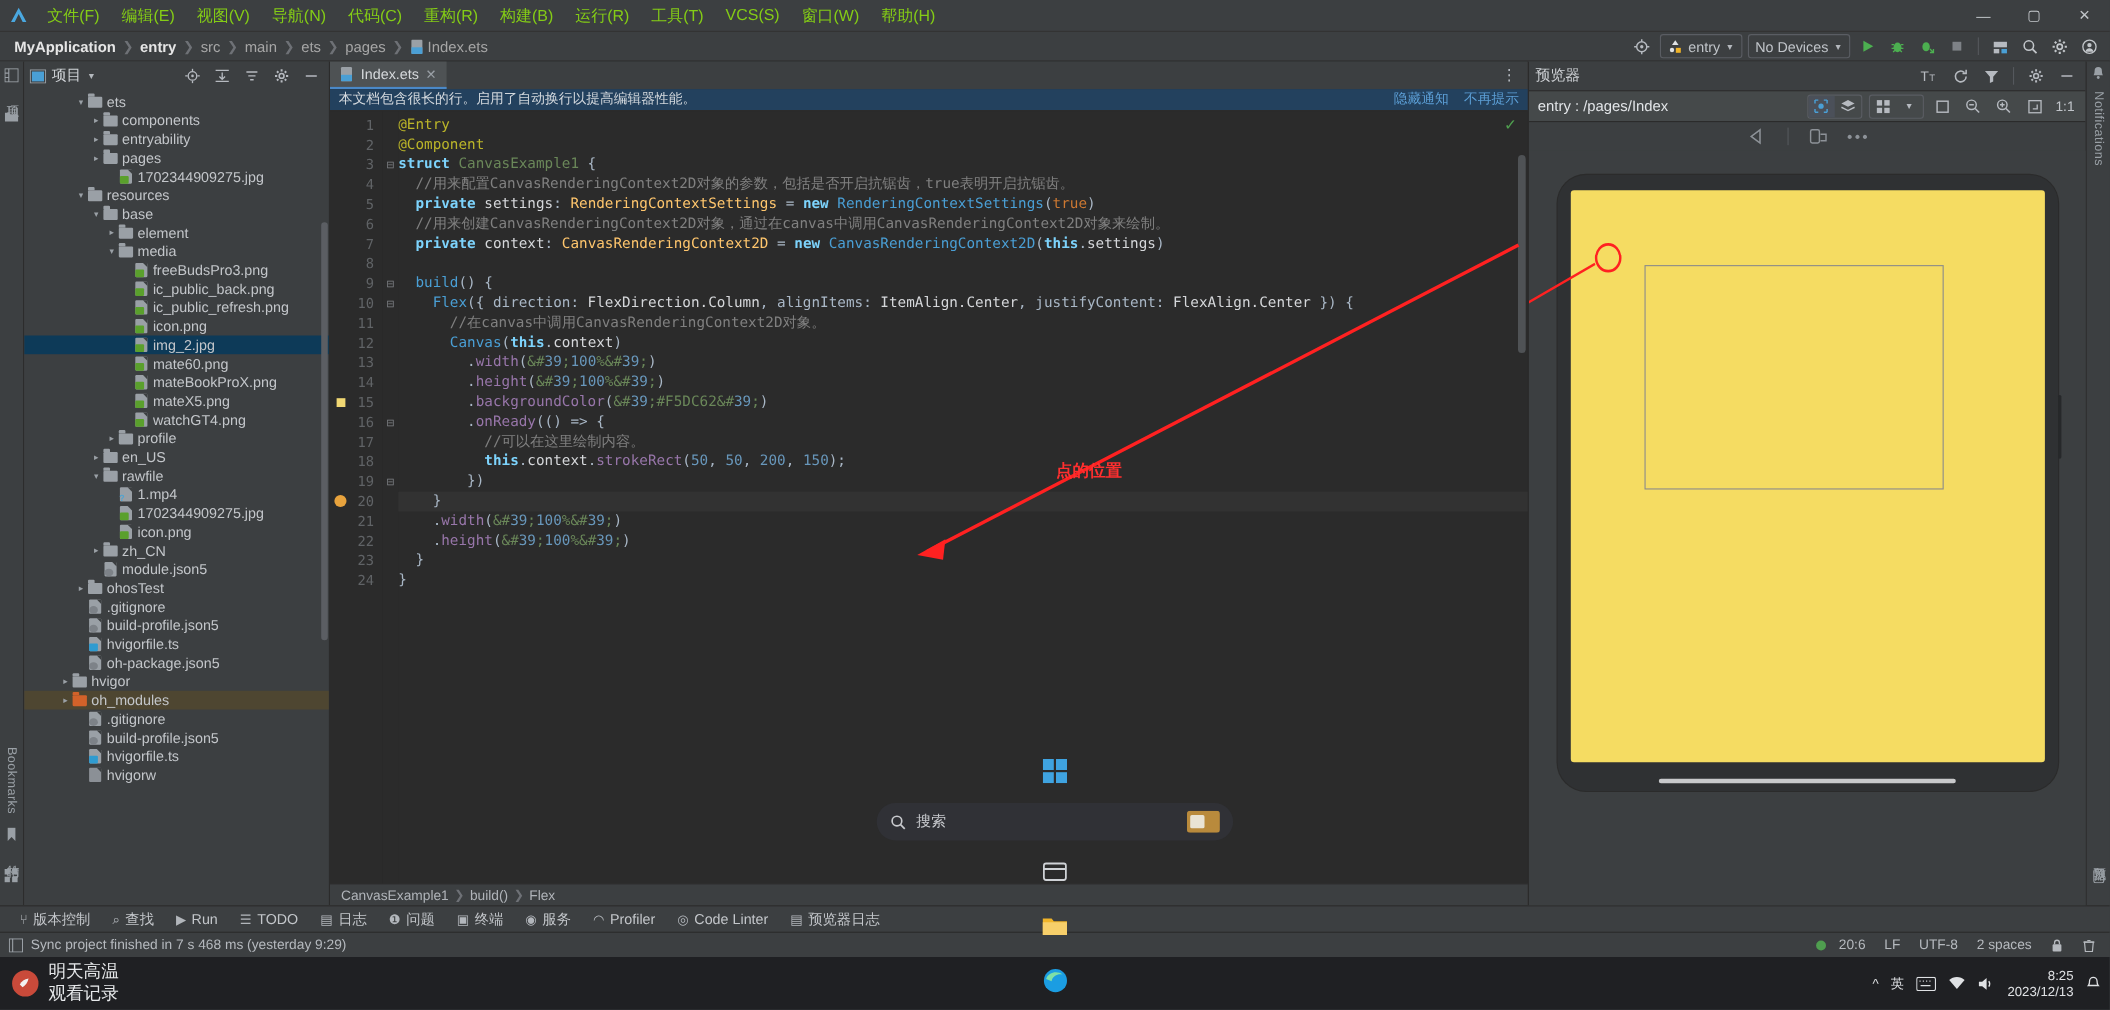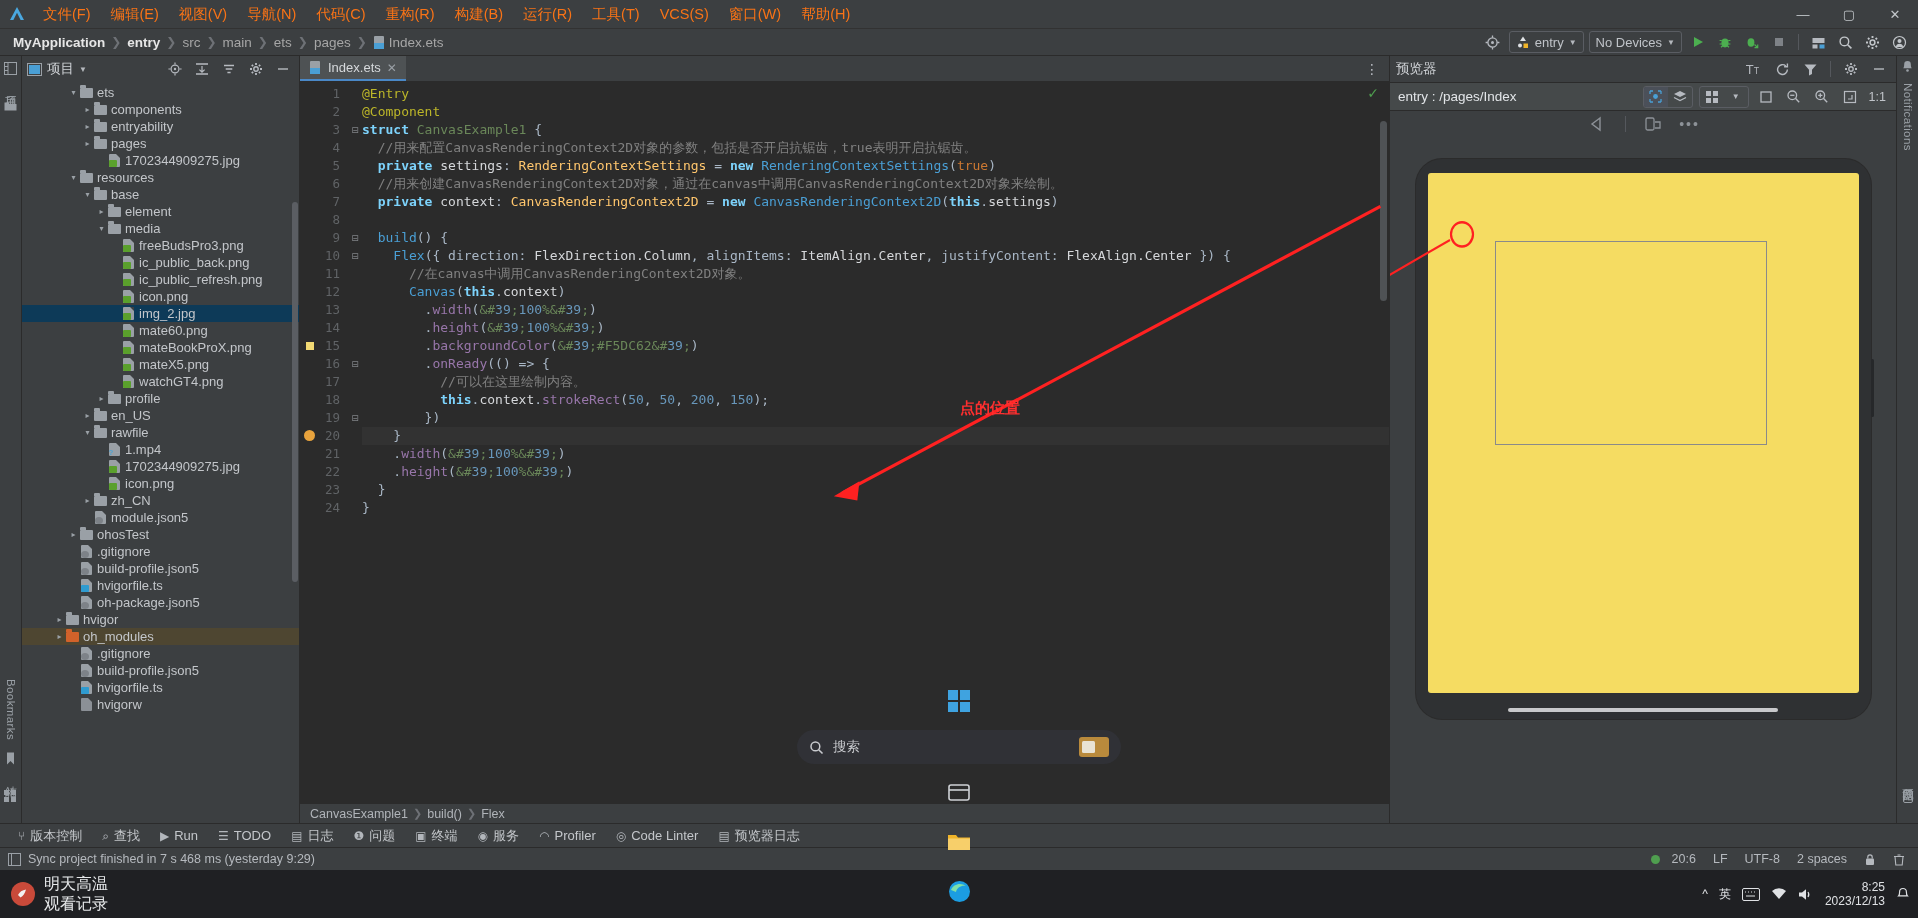--- a/index.html
+++ b/index.html
@@ -11,21 +11,21 @@
     -webkit-font-smoothing:antialiased;
   }
   .app{position:relative;width:1918px;height:918px;display:flex;flex-direction:column;}
 
   
   .titlebar{height:28px;background:#3c3f41;display:flex;align-items:center;
             border-bottom:1px solid #323232;flex:0 0 28px;}
   .logo{width:34px;display:flex;align-items:center;justify-content:center;}
   .logo svg{display:block;}
   .menubar{display:flex;align-items:center;gap:2px;}
-  .menubar .mi{padding:3px 9px;font-size:14.5px;color:#f97316;white-space:nowrap;}
+  .menubar .mi{padding:3px 9px;font-size:14.5px;color:#84cc16;white-space:nowrap;}
   .win-title{flex:1;text-align:center;color:#8d9399;font-size:14.5px;
              padding-right:190px;white-space:nowrap;overflow:hidden;}
   .winbtns{display:flex;align-items:center;gap:0;margin-left:auto;}
   .winbtn{width:46px;height:28px;display:flex;align-items:center;justify-content:center;color:#c2c6ca;font-size:13px;}
 
   
   .navbar{height:26px;background:#3c3f41;display:flex;align-items:center;
           border-bottom:1px solid #2b2b2b;flex:0 0 26px;padding-left:8px;}
   .crumbs{display:flex;align-items:center;gap:0;font-size:13.5px;}
   .crumbs .c{color:#a6a6a6;padding:1px 5px;white-space:nowrap;}
@@ -736,20 +736,27 @@
                 <rect x="1" y="7" width="10" height="6" fill="#4a9fd5"></rect>
               </svg>
           </span>
           <span>Index.ets</span>
           <span class="x">✕</span>
         </div>
         <div class="sp"></div>
         <div class="more">⋮</div>
       </div>
 
+      <div class="notif">
+        <span>本文档包含很长的行。启用了自动换行以提高编辑器性能。</span>
+        <span class="acts">
+          <a href="#">隐藏通知</a>
+          <a href="#">不再提示</a>
+        </span>
+      </div>
 
       <div class="codewrap">
         <div class="gutter" id="gutter">
             <div class="ln">1</div>
             <div class="ln">2</div>
             <div class="ln">3</div>
             <div class="ln">4</div>
             <div class="ln">5</div>
             <div class="ln">6</div>
             <div class="ln">7</div>

